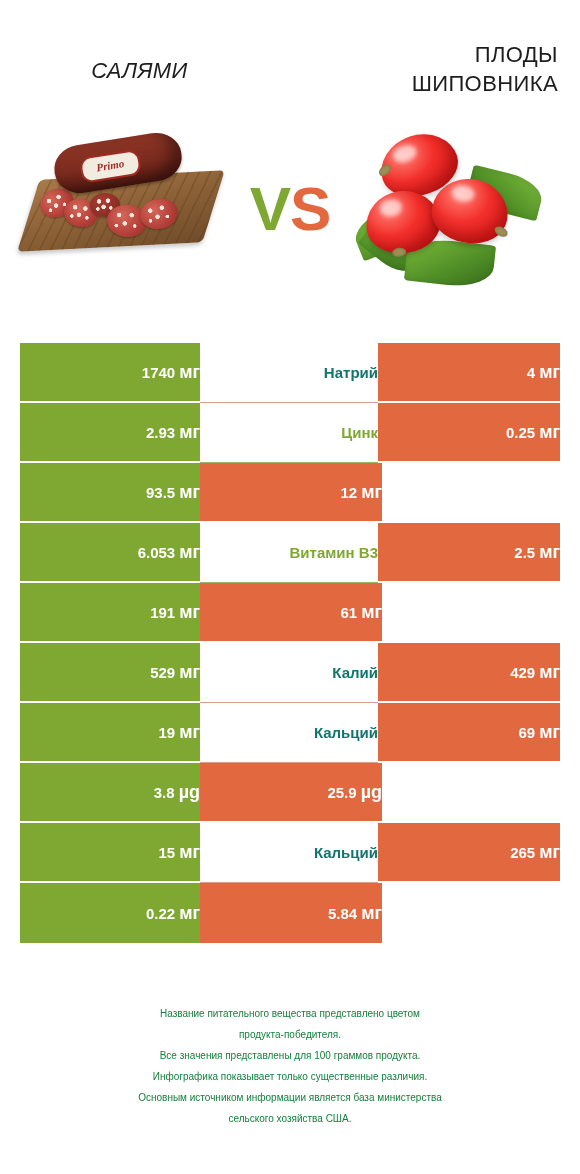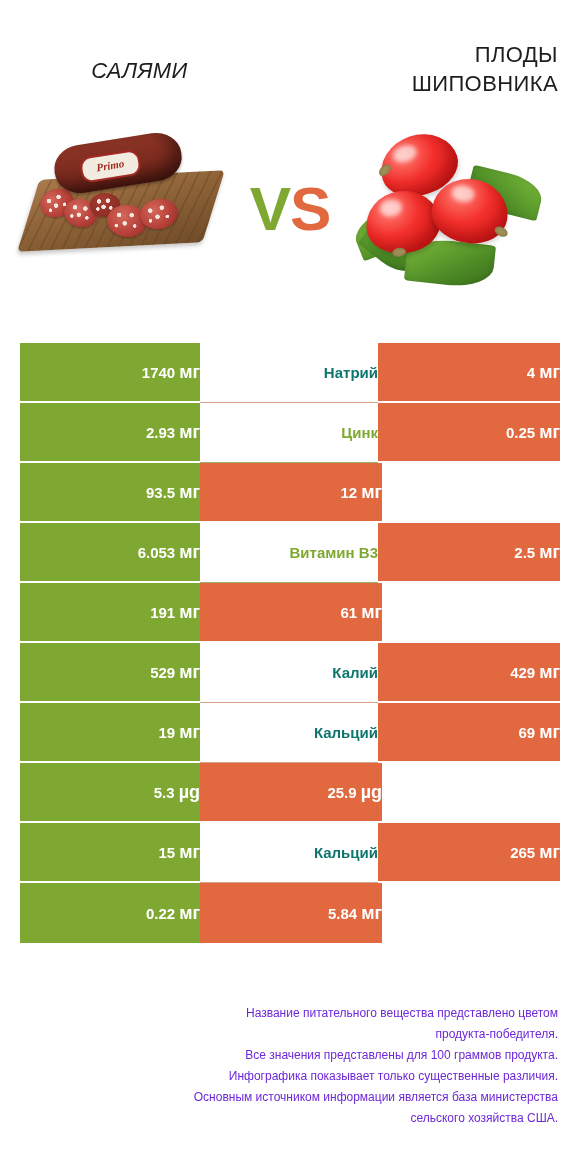--- a/index.html
+++ b/index.html
@@ -185,24 +185,24 @@
   }
   .cell-mid.win-green { color: #7fa832; border-bottom: 1px solid #9cb96a; }
   .cell-mid.win-orange{ color: #0f766e; border-bottom: 1px solid #d9a08d; }
   .row:last-child .cell-left,
   .row:last-child .cell-right { border-bottom: none; }
   .unit { font-size: 18px; font-weight: 700; margin-left: 4px; }
 
   
   .footer {
     margin: 60px 22px 0 22px;
-    text-align: right;
-    font-size: 12px;
+    text-align: center;
+    font-size: 10px;
     line-height: 21px;
-    color: #6d28d9;
+    color: #15803d;
     white-space: pre-line;
   }
 </style>
 </head>
 <body>
 
 <div class="header">
   <div class="product-title title-left">САЛЯМИ</div>
   <div class="product-title title-right">ПЛОДЫ
 ШИПОВНИКА</div>
@@ -313,21 +313,21 @@
         <span class="unit">мг</span>
       </div>
       <div class="cell cell-mid win-orange">Кальций</div>
       <div class="cell cell-right">
         <span>69</span>
         <span class="unit">мг</span>
       </div>
     </div>
     <div class="row">
       <div class="cell cell-left">
-        <span>5.3</span>
+        <span>3.8</span>
         <span class="unit">µg</span>
       </div>
       <div class="cell cell-right">
         <span>25.9</span>
         <span class="unit">µg</span>
       </div>
     </div>
     <div class="row">
       <div class="cell cell-left">
         <span>15</span>

